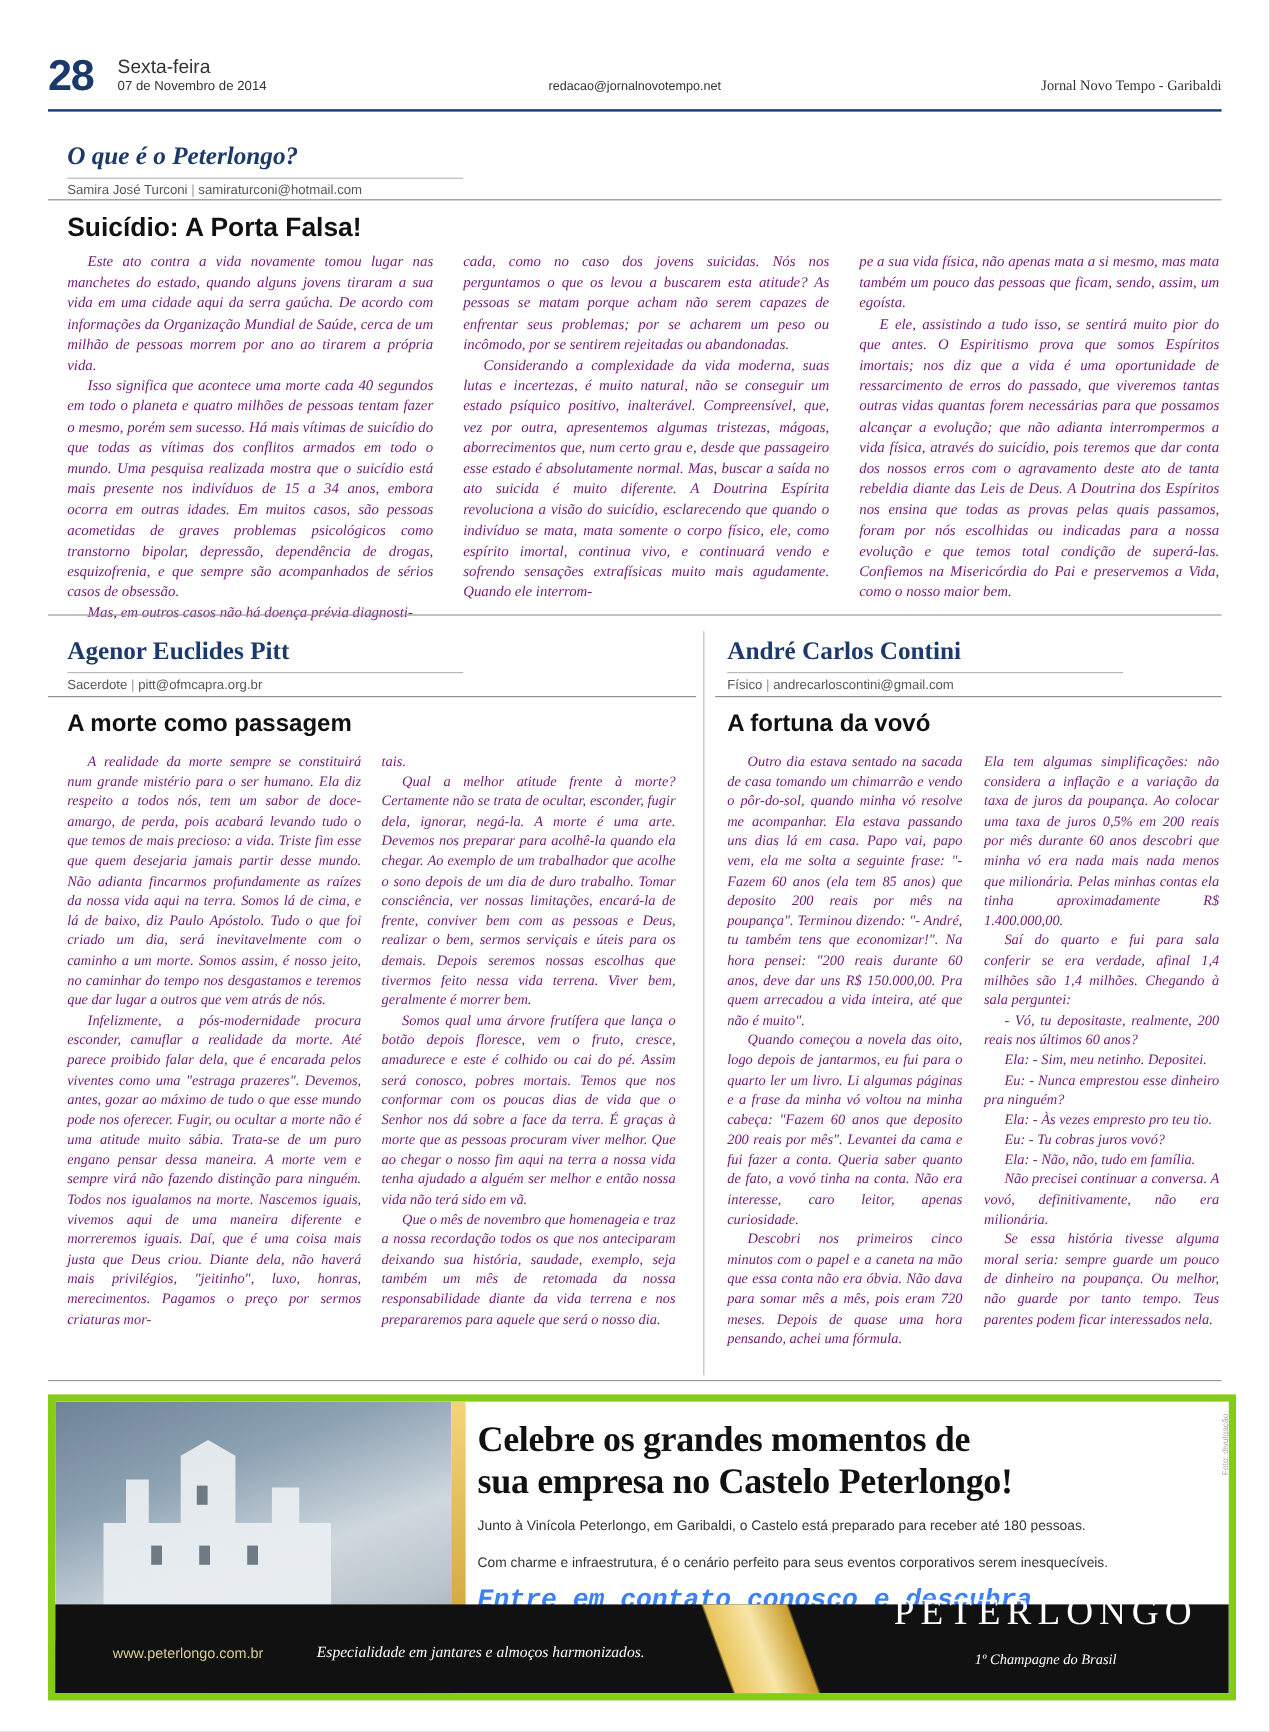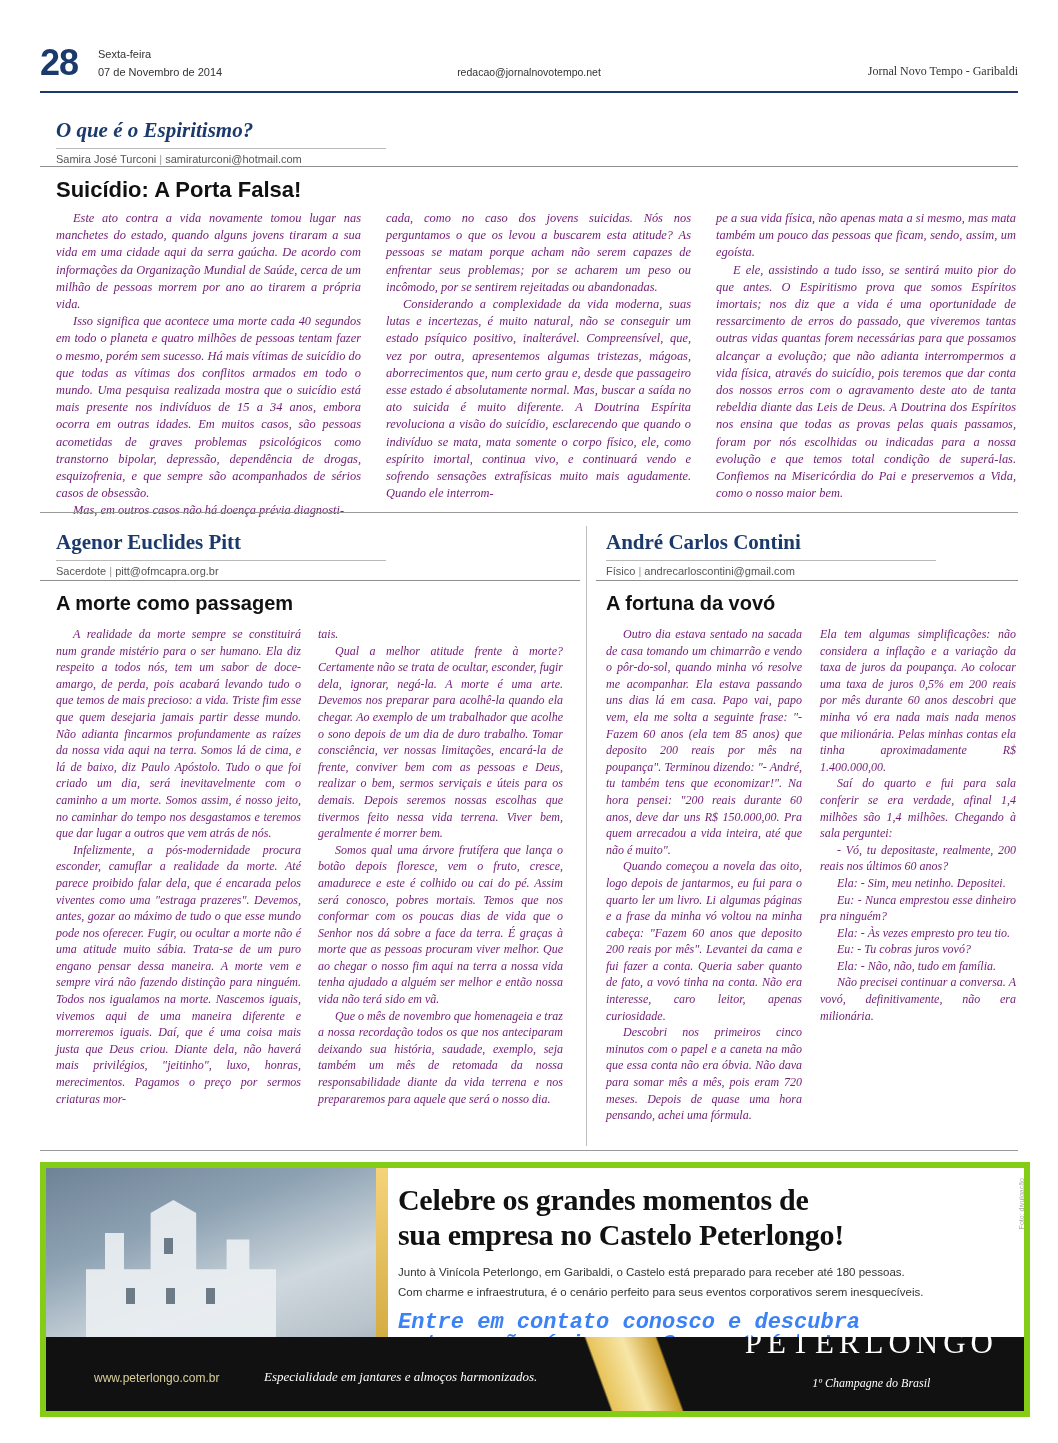--- a/index.html
+++ b/index.html
@@ -4,21 +4,21 @@
 <style>
   html,body{margin:0;padding:0;background:#c9c9c9;}
   body{font-family:"Liberation Serif",serif;}
   .page{width:1058px;height:1443px;background:#ffffff;position:relative;overflow:hidden;box-sizing:border-box;}
   .sheet{position:absolute;left:18px;top:14px;width:1022px;height:1415px;background:#fff;}
 
   
   .masthead{position:absolute;left:22px;top:30px;width:978px;height:48px;}
   .mh-rule{position:absolute;left:0;top:47px;width:978px;height:2px;background:#1b3a6b;}
   .page-num{position:absolute;left:0;top:-2px;font-family:"Liberation Sans",sans-serif;font-size:36px;font-weight:bold;color:#1b3a6b;letter-spacing:-1px;}
-  .mh-day{position:absolute;left:58px;top:4px;font-family:"Liberation Sans",sans-serif;font-size:11px;color:#333;}
+  .mh-day{position:absolute;left:58px;top:4px;font-family:"Liberation Sans",sans-serif;font-size:16px;color:#333;}
   .mh-date{position:absolute;left:58px;top:22px;font-family:"Liberation Sans",sans-serif;font-size:11px;color:#333;}
   .mh-mail{position:absolute;left:0;top:22px;width:978px;text-align:center;font-family:"Liberation Sans",sans-serif;font-size:10.5px;color:#333;}
   .mh-paper{position:absolute;right:0;top:20px;font-family:"Liberation Serif",serif;font-size:12px;color:#333;}
 
   
   .sec-head{position:absolute;}
   .sec-title{font-family:"Liberation Serif",serif;font-style:italic;font-weight:bold;font-size:21px;color:#1b3a6b;}
   .sec-title.plain{font-style:normal;}
   .sec-rule{height:1px;background:#b9b9b9;margin-top:5px;}
   .sec-by{font-family:"Liberation Sans",sans-serif;font-size:11px;color:#555;margin-top:4px;}
@@ -66,21 +66,21 @@
     <div class="masthead">
       <div class="page-num">28</div>
       <div class="mh-day">Sexta-feira</div>
       <div class="mh-date">07 de Novembro de 2014</div>
       <div class="mh-mail">redacao@jornalnovotempo.net</div>
       <div class="mh-paper">Jornal Novo Tempo - Garibaldi</div>
       <div class="mh-rule"></div>
     </div>
 
     <div class="sec-head" style="left:38px;top:104px;width:330px;">
-      <div class="sec-title">O que é o Espiritismo?</div>
+      <div class="sec-title">O que é o Peterlongo?</div>
       <div class="sec-rule"></div>
       <div class="sec-by">
         <span>Samira José Turconi</span>
         <span class="sep">|</span>
         <span>samiraturconi@hotmail.com</span>
       </div>
     </div>
     <div class="hr-thick" style="left:22px;top:152px;width:978px;background:#8f8f8f;"></div>
 
     <div class="art-title" style="position:absolute;left:38px;top:163px;font-size:22px;">Suicídio: A Porta Falsa!</div>
@@ -146,40 +146,41 @@
     <div class="body-col" style="left:802px;top:612px;width:196px;font-size:12px;line-height:16.6px;">
       <p class="noind">Ela tem algumas simplificações: não considera a inflação e a variação da taxa de juros da poupança. Ao colocar uma taxa de juros 0,5% em 200 reais por mês durante 60 anos descobri que minha vó era nada mais nada menos que milionária. Pelas minhas contas ela tinha aproximadamente R$ 1.400.000,00.</p>
       <p>Saí do quarto e fui para sala conferir se era verdade, afinal 1,4 milhões são 1,4 milhões. Chegando à sala perguntei:</p>
       <p>- Vó, tu depositaste, realmente, 200 reais nos últimos 60 anos?</p>
       <p>Ela: - Sim, meu netinho. Depositei.</p>
       <p>Eu: - Nunca emprestou esse dinheiro pra ninguém?</p>
       <p>Ela: - Às vezes empresto pro teu tio.</p>
       <p>Eu: - Tu cobras juros vovó?</p>
       <p>Ela: - Não, não, tudo em família.</p>
       <p>Não precisei continuar a conversa. A vovó, definitivamente, não era milionária.</p>
+      <p>Se essa história tivesse alguma moral seria: sempre guarde um pouco de dinheiro na poupança. Ou melhor, não guarde por tanto tempo. Teus parentes podem ficar interessados nela.</p>
     </div>
 
     <div class="hr-thick" style="left:22px;top:1136px;width:978px;background:#9a9a9a;"></div>
 
     <div class="ad">
       <div class="ad-photo">
         <div class="castle"></div>
         <div class="win" style="left:80px;top:120px;"></div>
         <div class="win" style="left:120px;top:120px;"></div>
         <div class="win" style="left:160px;top:120px;"></div>
         <div class="win" style="left:118px;top:70px;"></div>
         <div class="ground"></div>
       </div>
       <div class="ad-gold"></div>
 
       <div class="ad-main">
         <div class="ad-h1">Celebre os grandes momentos de</div>
         <div class="ad-h1">sua empresa no Castelo Peterlongo!</div>
         <div class="ad-sub">Junto à Vinícola Peterlongo, em Garibaldi, o Castelo está preparado para receber até 180 pessoas.</div>
-        <div class="ad-sub" style="margin-top:4px">Com charme e infraestrutura, é o cenário perfeito para seus eventos corporativos serem inesquecíveis.</div>
+        <div class="ad-sub" style="margin-top:15px">Com charme e infraestrutura, é o cenário perfeito para seus eventos corporativos serem inesquecíveis.</div>
         <div class="ad-cta">Entre em contato conosco e descubra</div>
         <div class="ad-cta" style="margin-top:0">esta opção única na Serra Gaúcha!</div>
         <div class="ad-contact">
           <span>54 3462.1355</span>
           <span>|</span>
           <span>eventos@peterlongo.com.br</span>
         </div>
       </div>
 
       <div class="ad-black">

